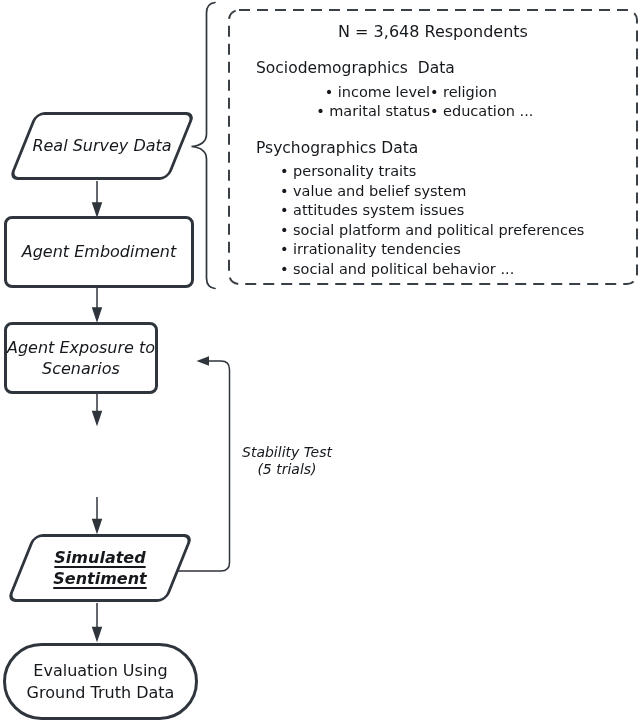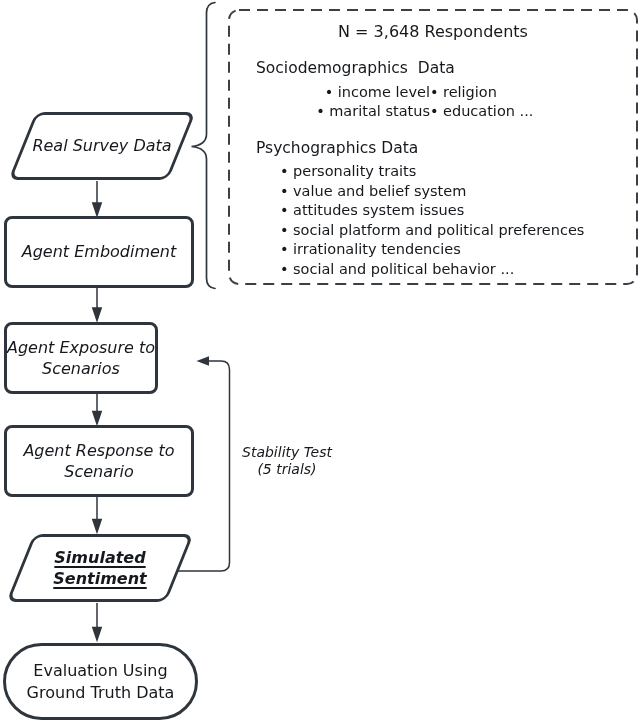--- a/index.html
+++ b/index.html
@@ -98,24 +98,20 @@
 
   <div class="node node-rect" style="left:4px;top:216px;width:190px;height:72px">
     <span>Agent Embodiment</span>
   </div>
 
   <div class="node node-rect" style="left:4px;top:322px;width:154px;height:72px">
     <span>Agent Exposure to</span>
     <span>Scenarios</span>
   </div>
 
-  <div class="node node-rect" style="left:4px;top:425px;width:190px;height:72px">
-    <span>Agent Response to</span>
-    <span>Scenario</span>
-  </div>
 
   <div class="pgram thick" style="left:20px;top:534px;width:160px;height:68px">
     <div class="pgram-skin"></div>
     <div class="pgram-label bold-underline">
       <span>Simulated</span>
       <span>Sentiment</span>
     </div>
   </div>
 
   <div class="node node-stadium" style="left:3px;top:643px;width:195px;height:77px">

